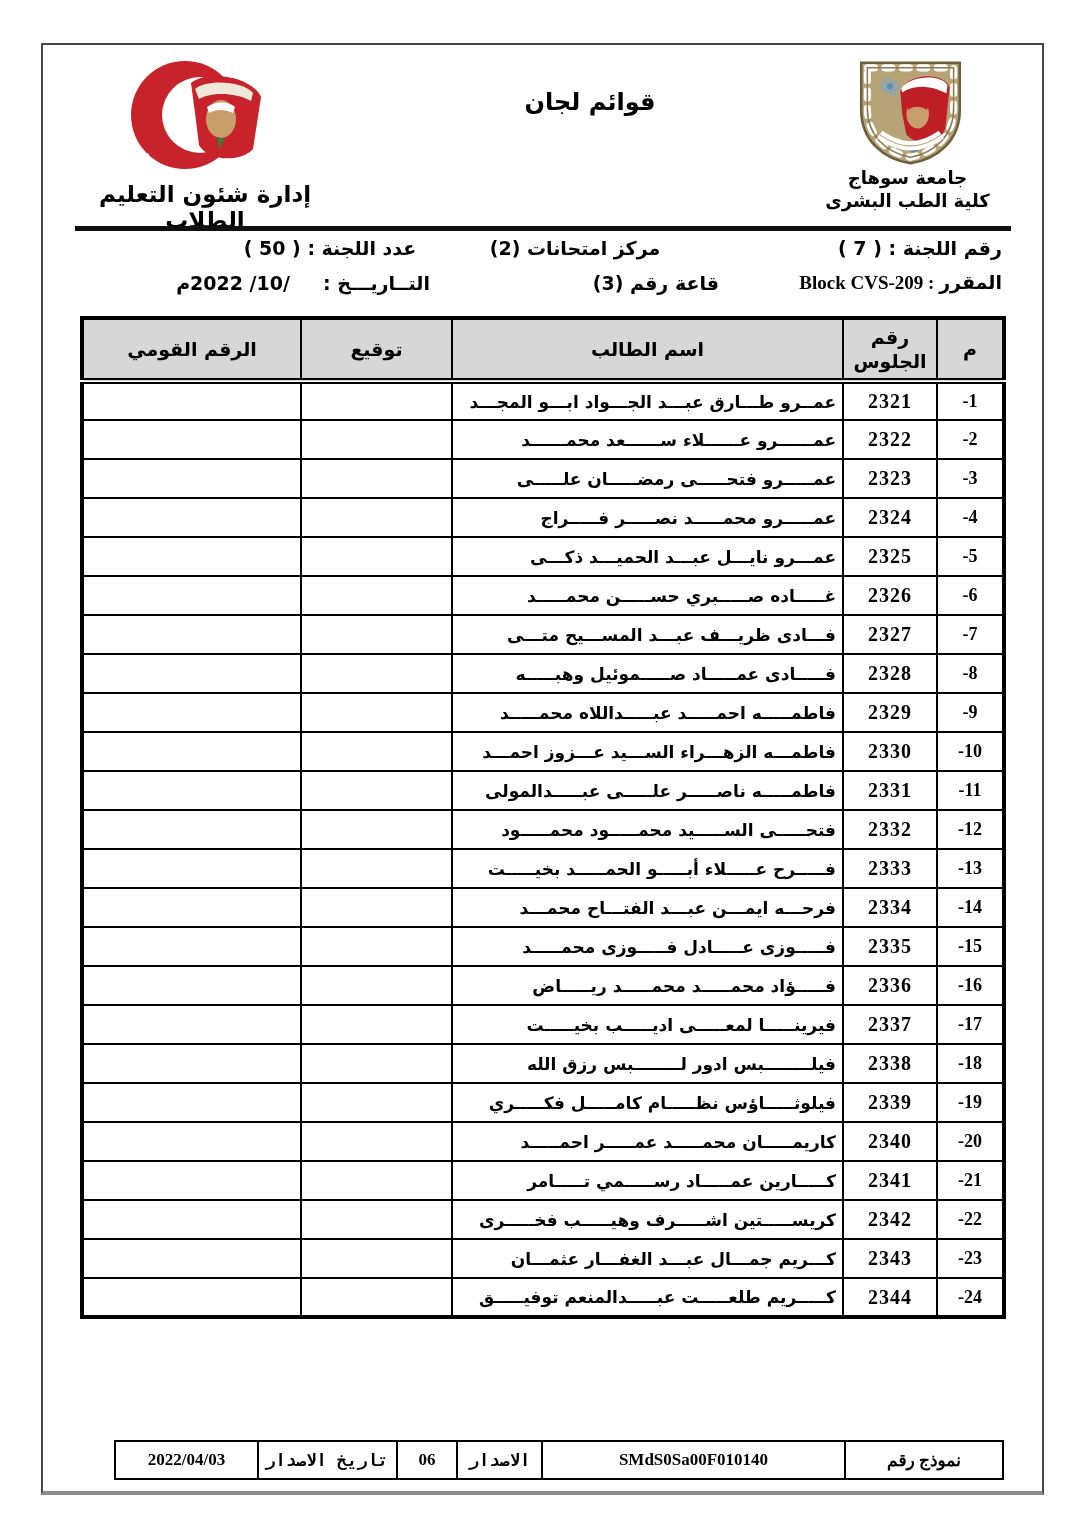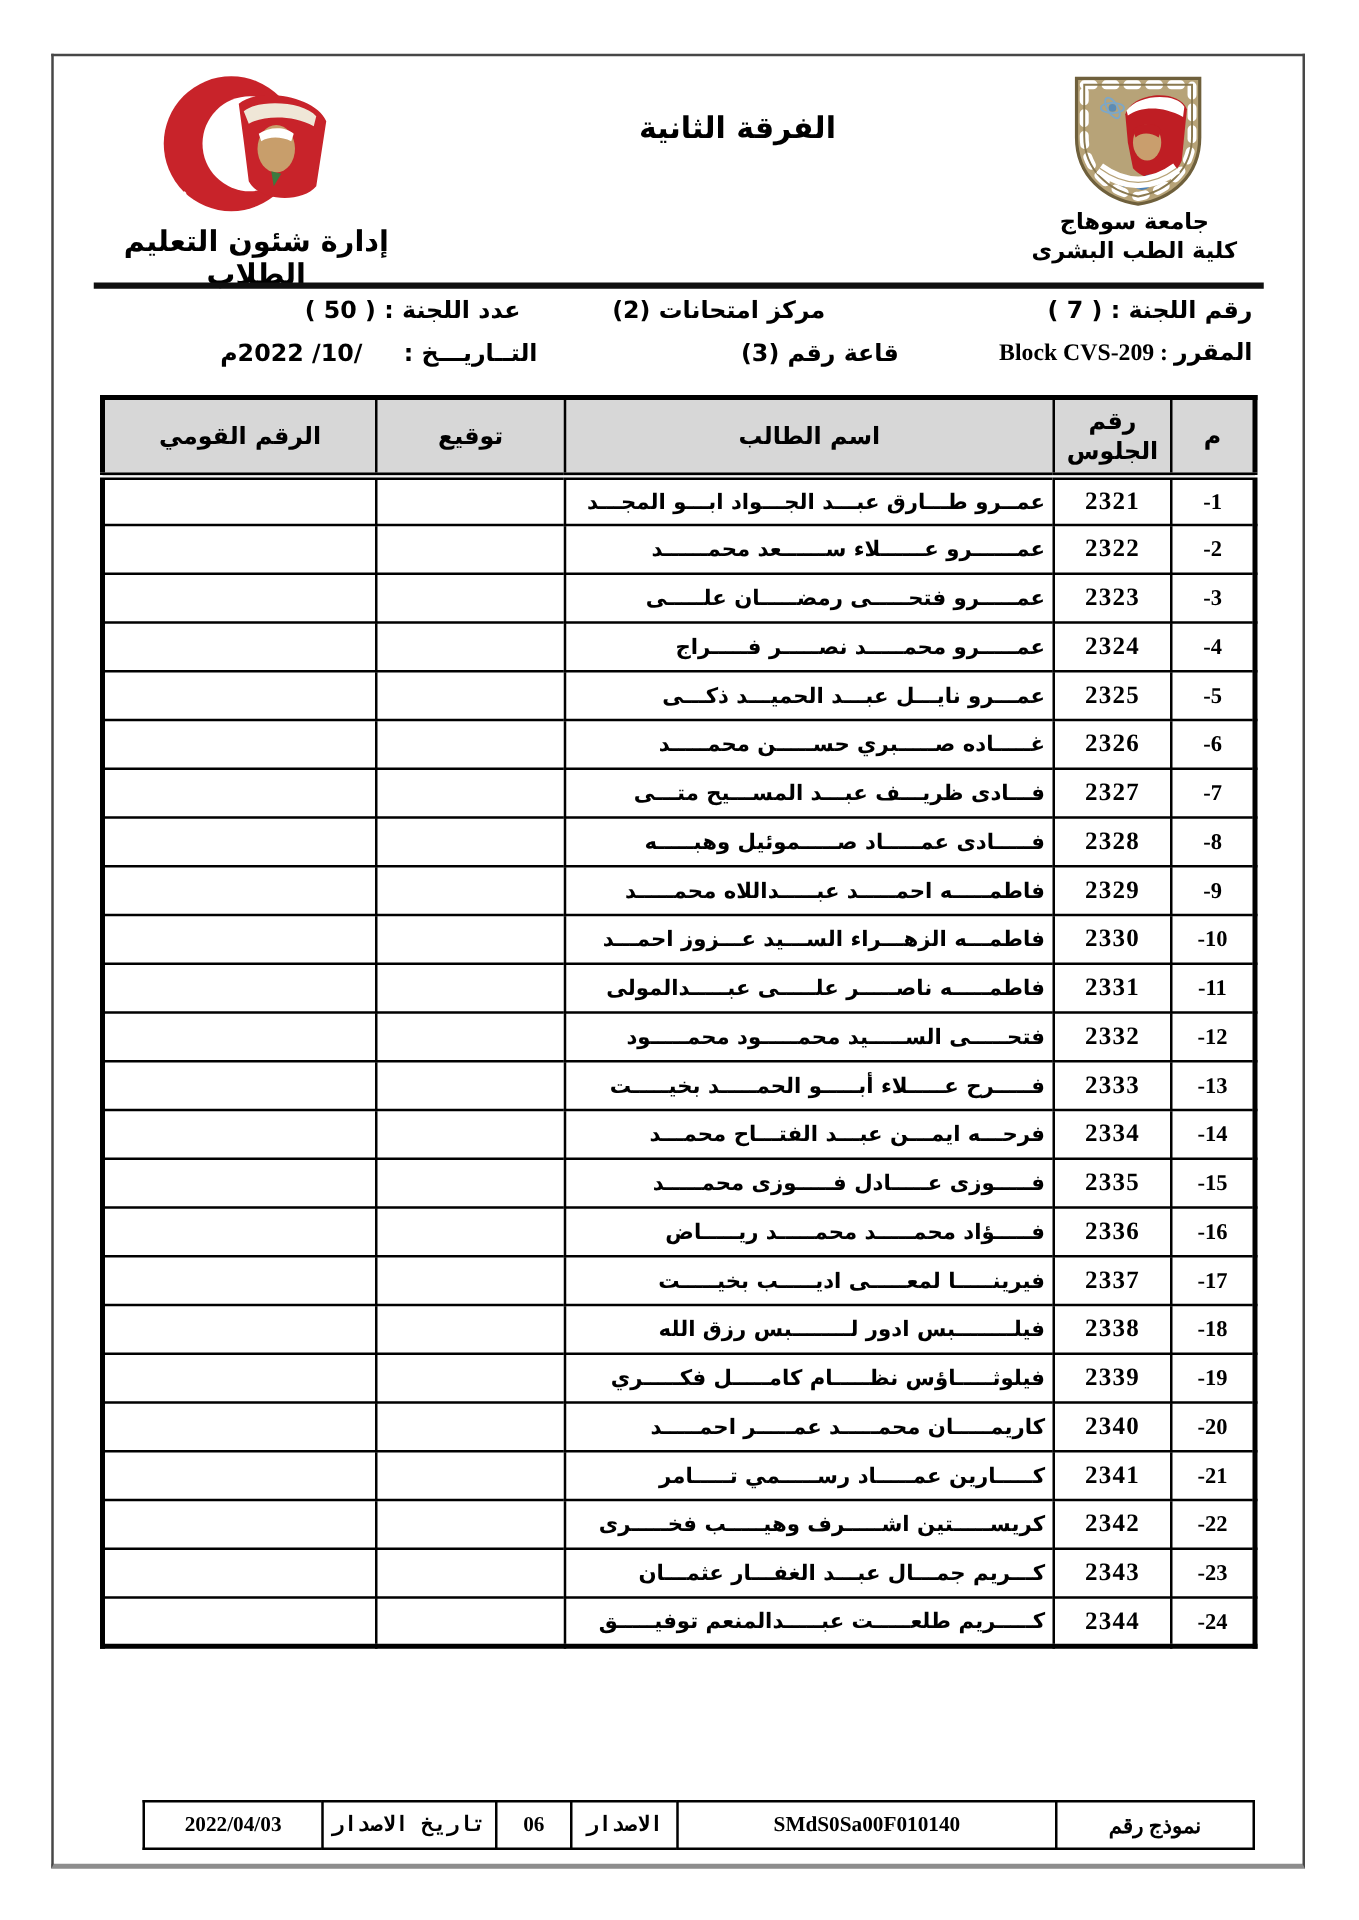--- a/index.html
+++ b/index.html
@@ -91,21 +91,21 @@
   <path d="M26 76 Q 56 98 86 76" stroke="#ffffff" stroke-width="9" fill="none"></path>
   <path d="M26 76 Q 56 98 86 76" stroke="#b7a378" stroke-width="1" fill="none"></path>
 </svg>
 
 <div class="univ-text ar">
   <div>جامعة سوهاج</div>
   <div>كلية الطب البشرى</div>
 </div>
 
 <div class="title-block ar">
-  <div>الفرقة الثانية</div>
+  <div>قوائم لجان</div>
 </div>
 
 <svg class="crescent-logo" viewBox="0 0 192 116" xmlns="http://www.w3.org/2000/svg">
   <defs>
     <path id="arcTop" d="M 16 72 A 50 50 0 0 1 118 22"></path>
     <path id="arcBot" d="M 34 98 A 52 52 0 0 0 128 82"></path>
   </defs>
   <circle cx="82" cy="58" r="54" fill="#c8232a"></circle>
   <circle cx="97" cy="58" r="38" fill="#ffffff"></circle>
   <g>

